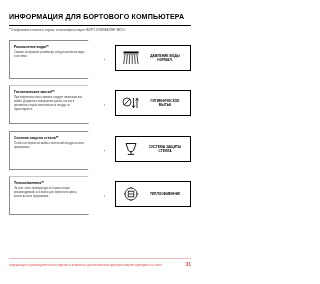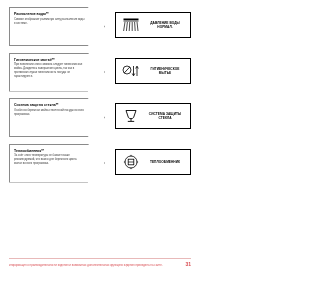--- a/index.html
+++ b/index.html
@@ -145,20 +145,25 @@
     color:#d94f54;
     line-height:1;
     flex:0 0 auto;
   }
 </style>
 </head>
 <body>
 
 <div class="page">
 
+  <div class="header">
+    <div class="title">ИНФОРМАЦИЯ ДЛЯ БОРТОВОГО КОМПЬЮТЕРА</div>
+    <div class="title-rule"></div>
+    <div class="subtitle">**Отображается только в случае, если выбрана опция «БОРТ. КОМПЬЮТЕР: ВКЛ.».</div>
+  </div>
 
   <div class="rows">
 
     <div class="row">
       <div class="callout">
         <div class="callout-shape"></div>
         <div class="callout-inner">
           <div class="callout-title">Распыление воды**</div>
           <div class="callout-desc">Символ отображает различную силу распыления воды в системе.</div>
         </div>

